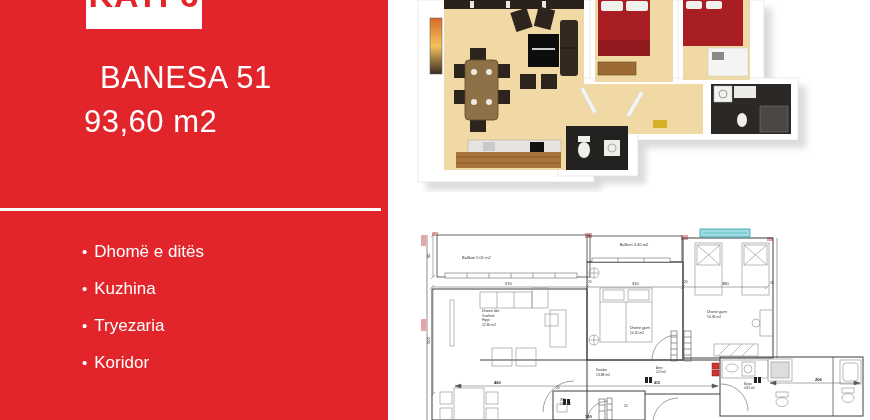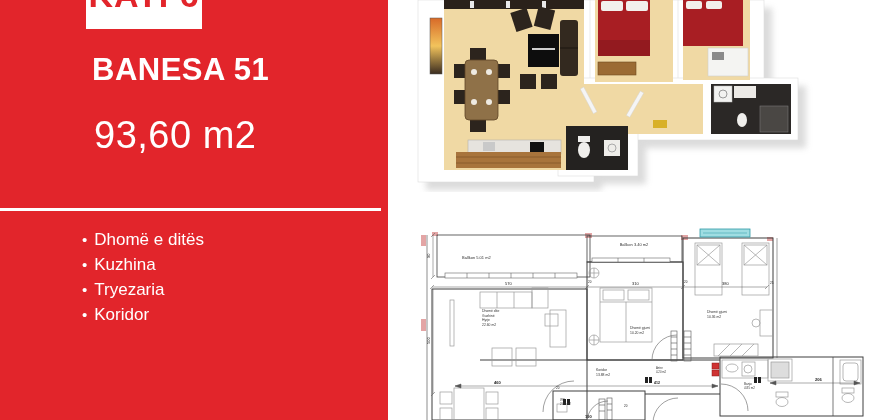--- a/index.html
+++ b/index.html
@@ -15,35 +15,35 @@
   .kati-box{
     position:absolute;left:86px;top:0;width:116px;height:29px;
     background:#ffffff;overflow:hidden;text-align:center;
   }
   .kati-text{
     display:block;margin-top:-22px;
     font-size:34px;font-weight:bold;color:#e2252b;letter-spacing:1px;
     line-height:34px;white-space:nowrap;
   }
   .apt-title{
-    position:absolute;left:84px;top:44px;margin:8px;
-    color:#ffffff;font-size:31px;font-weight:700;letter-spacing:.5px;white-space:nowrap;
+    position:absolute;left:84px;top:44px;margin:16px;
+    color:#ffffff;font-size:31px;font-weight:400;letter-spacing:.5px;white-space:nowrap;
   }
   .apt-area{
-    position:absolute;left:84px;top:104px;margin:10px;
-    color:#ffffff;font-size:38px;font-weight:400;letter-spacing:.5px;white-space:nowrap;
+    position:absolute;left:84px;top:104px;margin:0;
+    color:#ffffff;font-size:31px;font-weight:400;letter-spacing:.5px;white-space:nowrap;
   }
   .divider{
     position:absolute;left:0;top:208px;width:381px;height:3px;background:#ffffff;
   }
   .room-list{
     position:absolute;left:82px;top:227px;margin:0;padding:0;list-style:none;
     color:#ffffff;font-size:17px;line-height:25px;
   }
-  .room-list li{white-space:nowrap;}
+  .room-list li{white-space:nowrap;margin-top:12px;}
   .room-list .bullet{margin-right:7px;font-size:15px;}
   .plan3d-wrap{position:absolute;left:408px;top:0;width:452px;height:192px;}
   .plan2d-wrap{position:absolute;left:420px;top:226px;width:450px;height:194px;}
   svg text{font-family:"Liberation Sans", sans-serif;}
 </style>
 </head>
 <body>
 
 <div class="sidebar">
   <div class="kati-box">

